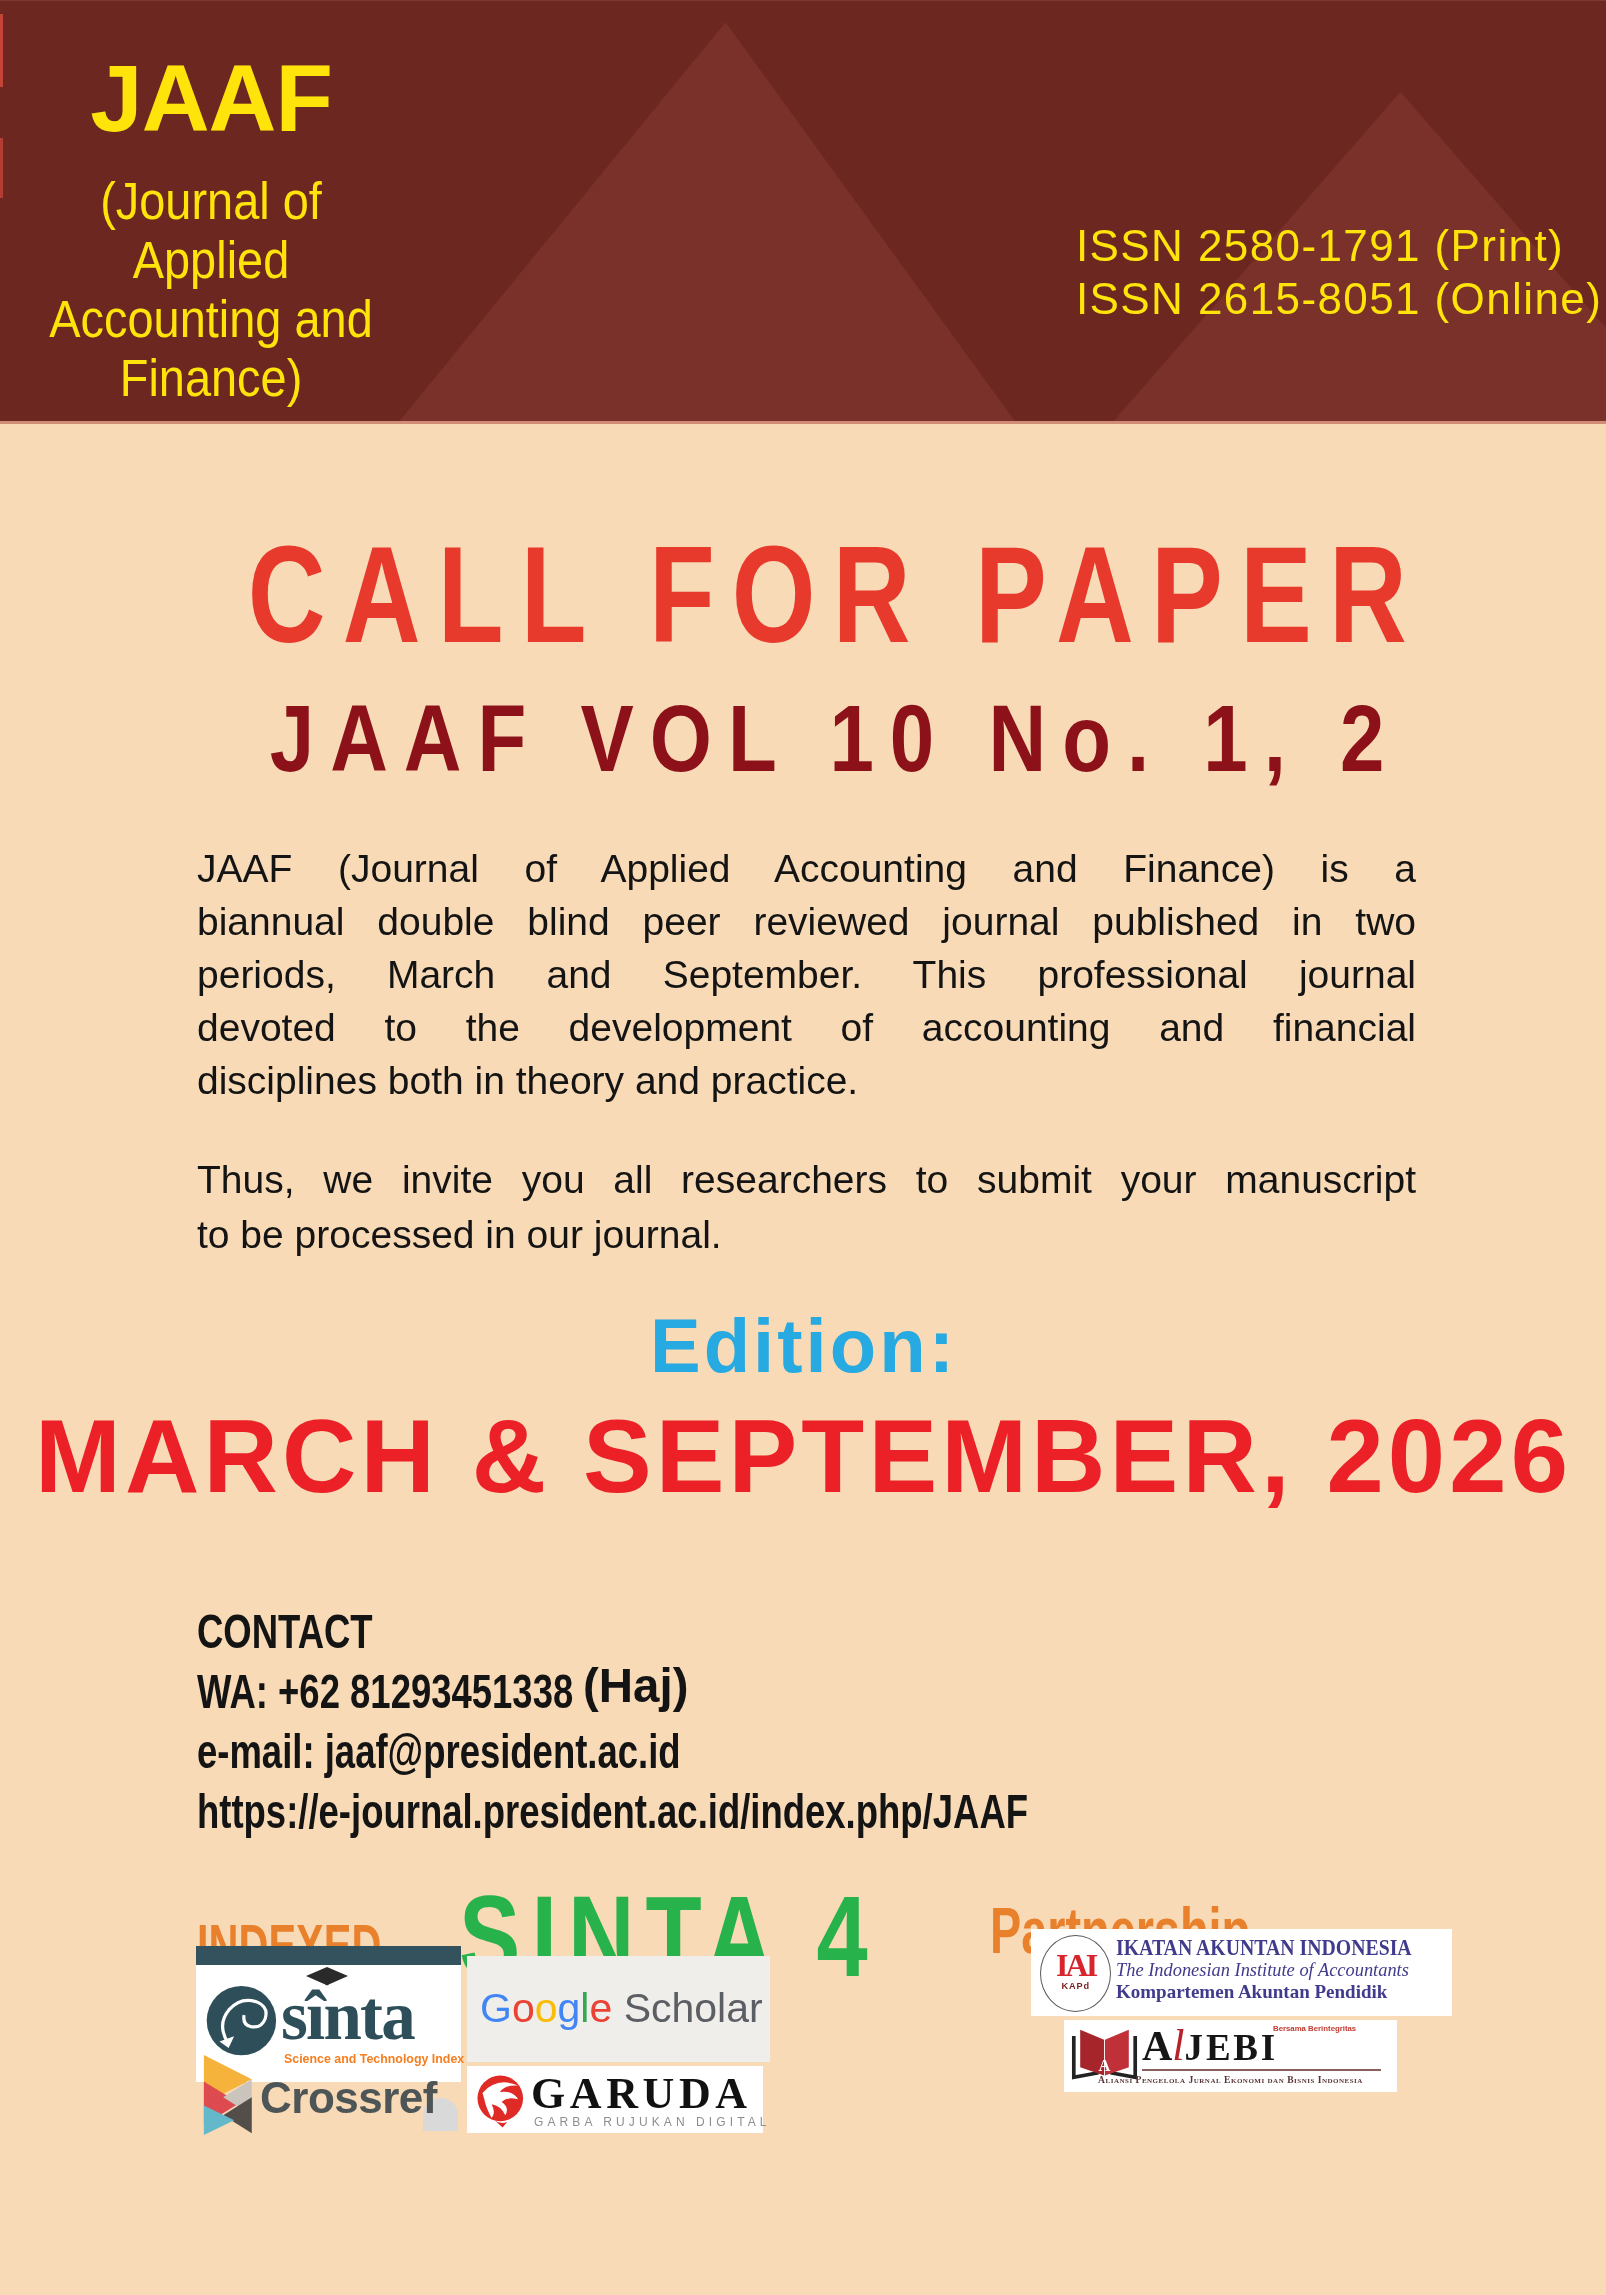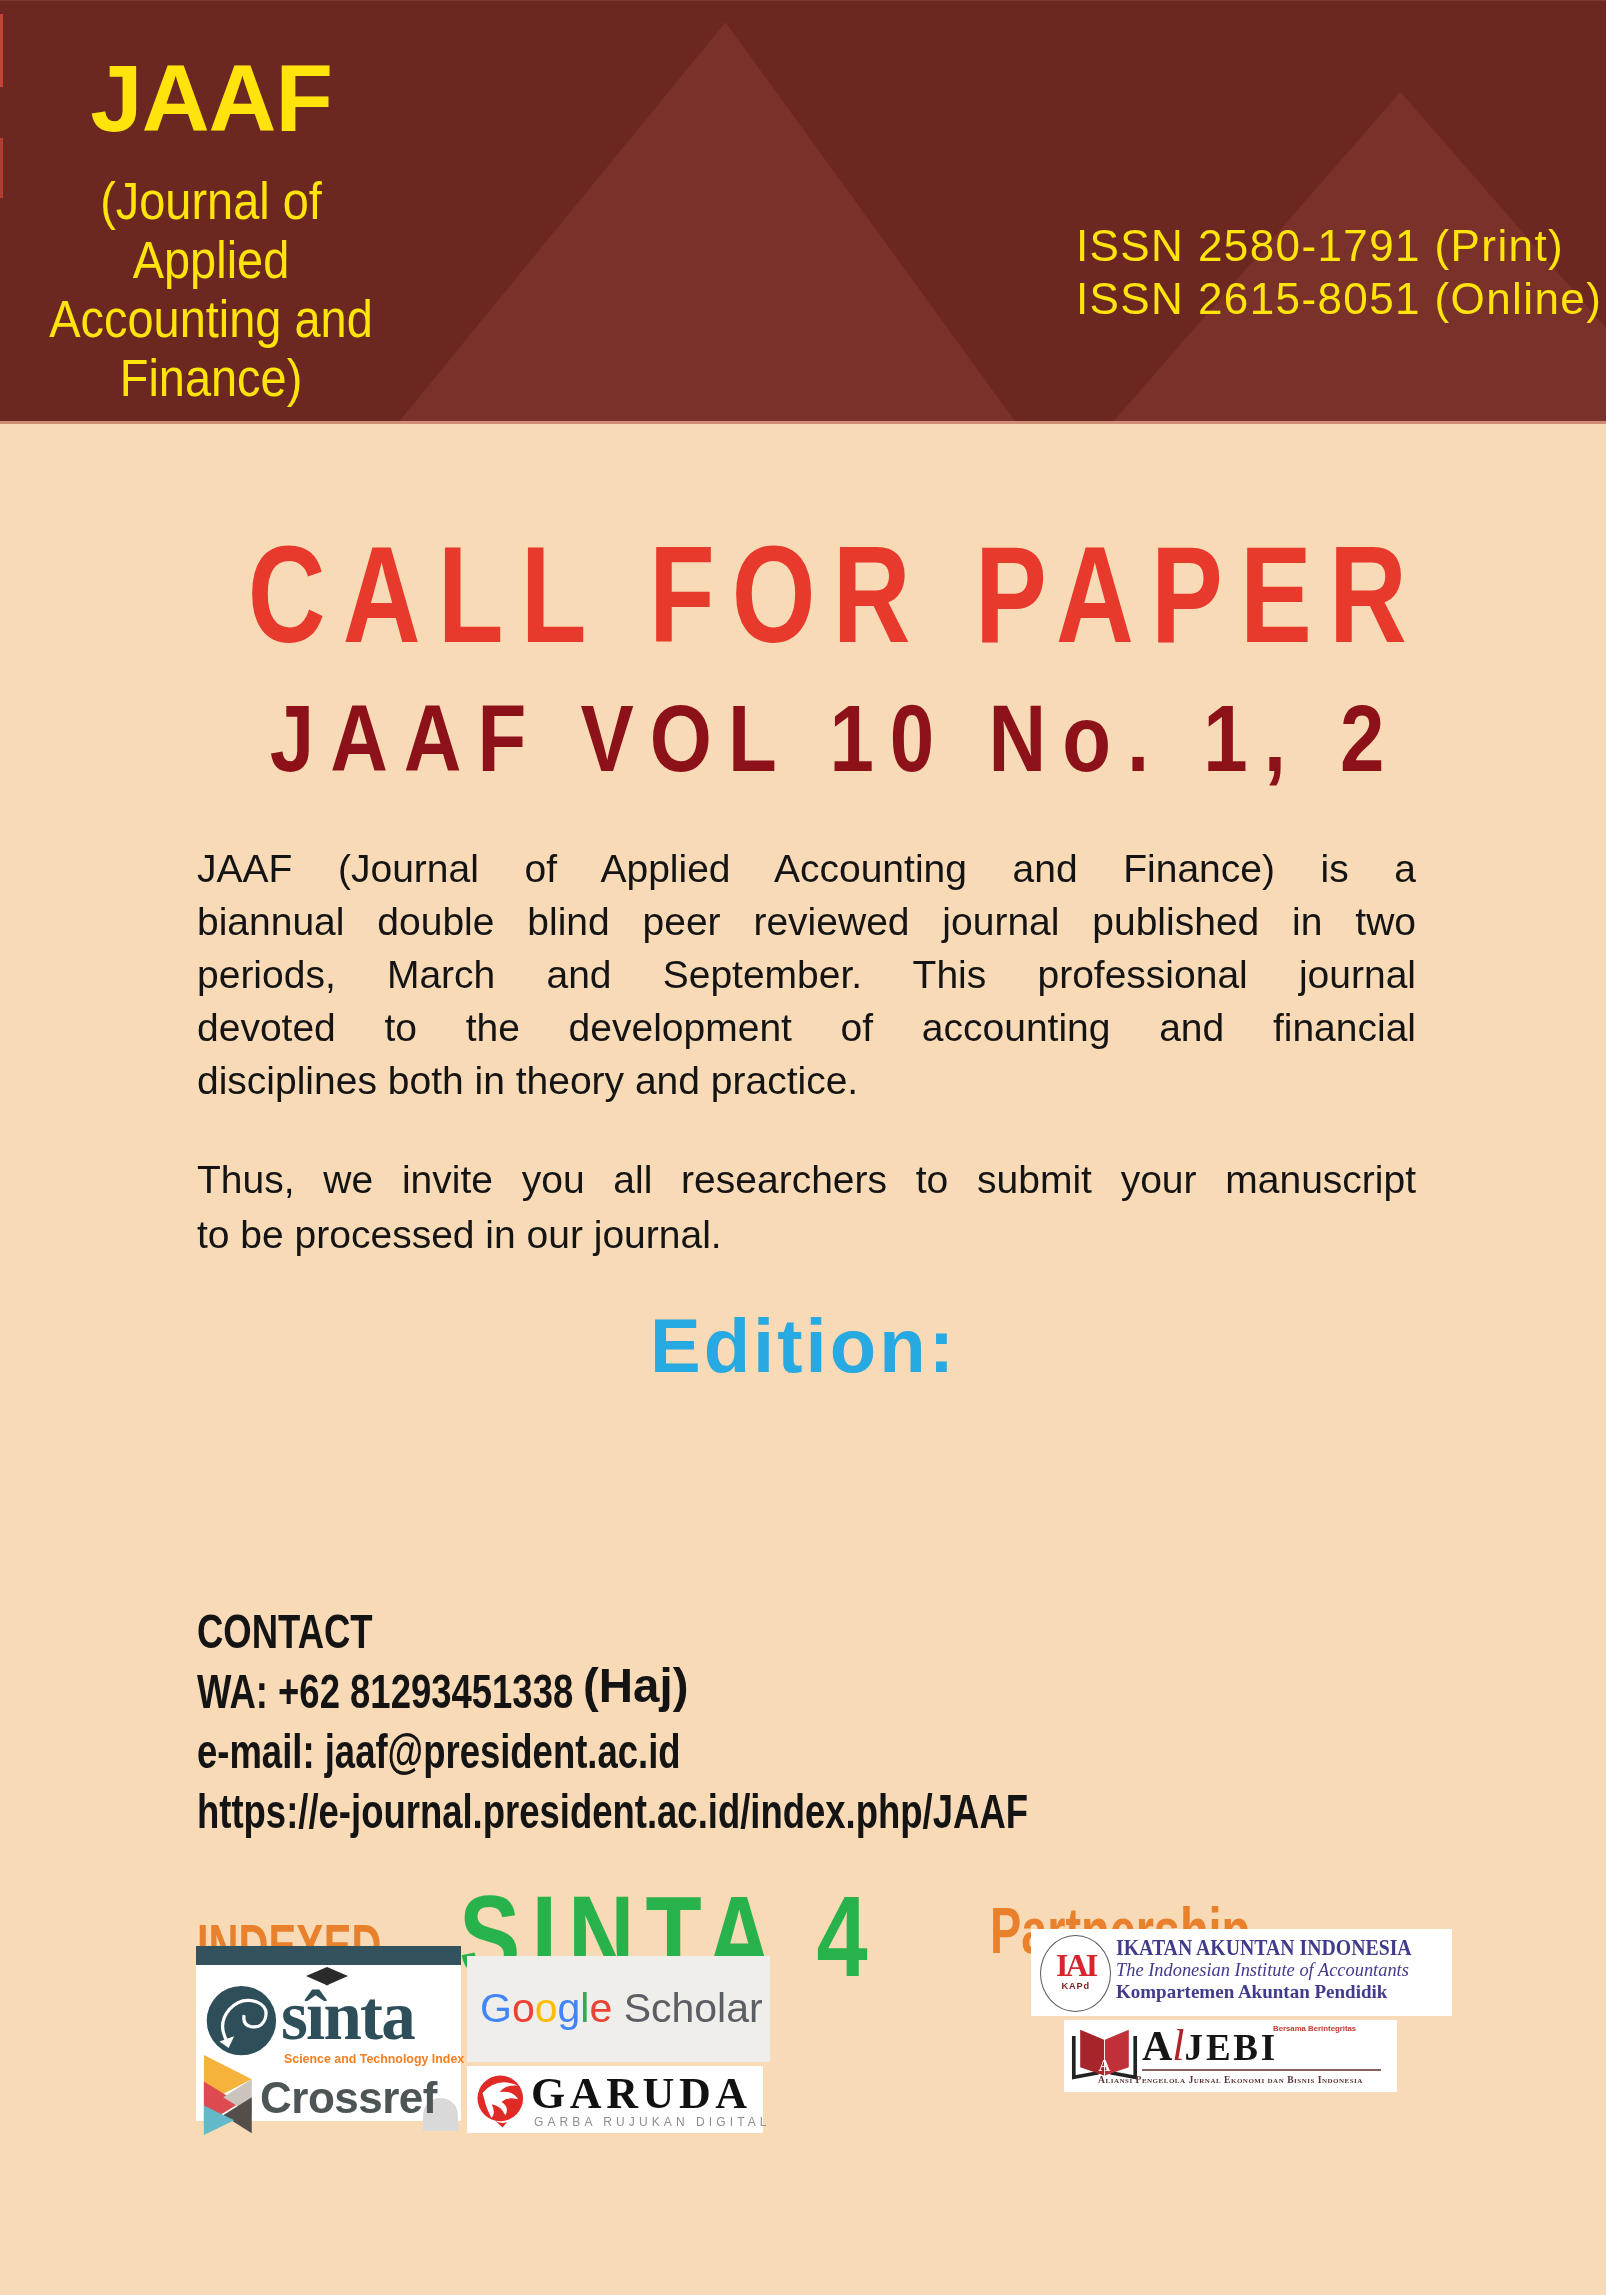--- a/index.html
+++ b/index.html
@@ -43,21 +43,21 @@
   .contact{left:197px;top:1602px;color:var(--body_text);font-weight:bold;font-size:48px;line-height:60px;transform:scaleX(.76);transform-origin:left top;}
   .contact .haj{display:inline-block;transform:scaleX(1.3) translateY(-6.4px);transform-origin:left bottom;font-weight:bold;}
 
   
   .indexed{left:197px;top:1916px;font-weight:bold;color:var(--orange);font-size:61px;line-height:61px;transform:scaleX(.68);transform-origin:left top;}
   .sinta4{left:459px;top:1879px;font-weight:bold;color:var(--sinta_green);font-size:115px;line-height:115px;letter-spacing:.12em;transform:scaleX(.8);transform-origin:left top;}
   .partnership{left:990px;top:1898px;font-weight:bold;color:var(--orange);font-size:65px;line-height:65px;transform:scaleX(.72);transform-origin:left top;}
 
   
   .card{background:#ffffff;}
-  .sinta-card{left:196px;top:1946px;width:265px;height:175px;}
+  .sinta-card{left:196px;top:1946px;width:265px;height:136px;}
   .sinta-band{left:0;top:0;width:265px;height:19px;background:var(--sinta_band);}
   .sinta-word{left:85px;top:36px;font-family:"Liberation Serif",serif;font-weight:bold;font-size:69px;line-height:69px;color:var(--sinta_teal);letter-spacing:-1.8px;}
   .sinta-tag{left:88px;top:107px;font-weight:bold;font-size:12.4px;line-height:13.8px;color:var(--sinta_orange);}
   .sinta-arch{left:227px;top:152px;width:35px;height:33px;background:#d9d9d9;border-radius:17.4px 17.4px 0 0;}
   .crossref-word{left:64px;top:130px;font-weight:bold;font-size:44px;line-height:44px;color:var(--crossref_text);letter-spacing:-0.5px;text-align:right;}
 
   .gs-card{left:467px;top:1956px;width:303px;height:106px;background:var(--gs_card_bg);}
   .gs-text{left:13px;top:28.5px;font-size:41px;line-height:46px;}
   .gl-b{color:var(--google_blue);} .gl-r{color:var(--google_red);}
   .gl-y{color:var(--google_yellow);} .gl-g{color:var(--google_green);}
@@ -130,20 +130,23 @@
     <div class="lline">disciplines both in theory and practice.</div>
   </div>
   <div class="abs para p2">
     <div class="jline">Thus, we invite you all researchers to submit your manuscript</div>
     <div class="lline">to be processed in our journal.</div>
   </div>
 
   <div class="abs ctr edition">
     <span class="ib cxc">Edition:</span>
   </div>
+  <div class="abs ctr march">
+    <span class="ib cxc">MARCH &amp; SEPTEMBER, 2026</span>
+  </div>
 
   <div class="abs contact">
     <div class="nw">CONTACT</div>
     <div class="nw"><span>WA: +62 81293451338 </span><span class="haj">(Haj)</span></div>
     <div class="nw">e-mail: jaaf@president.ac.id</div>
     <div class="nw">https://e-journal.president.ac.id/index.php/JAAF</div>
   </div>
 
   <div class="abs indexed nw">INDEXED</div>
   <div class="abs sinta4 nw">SINTA 4</div>

